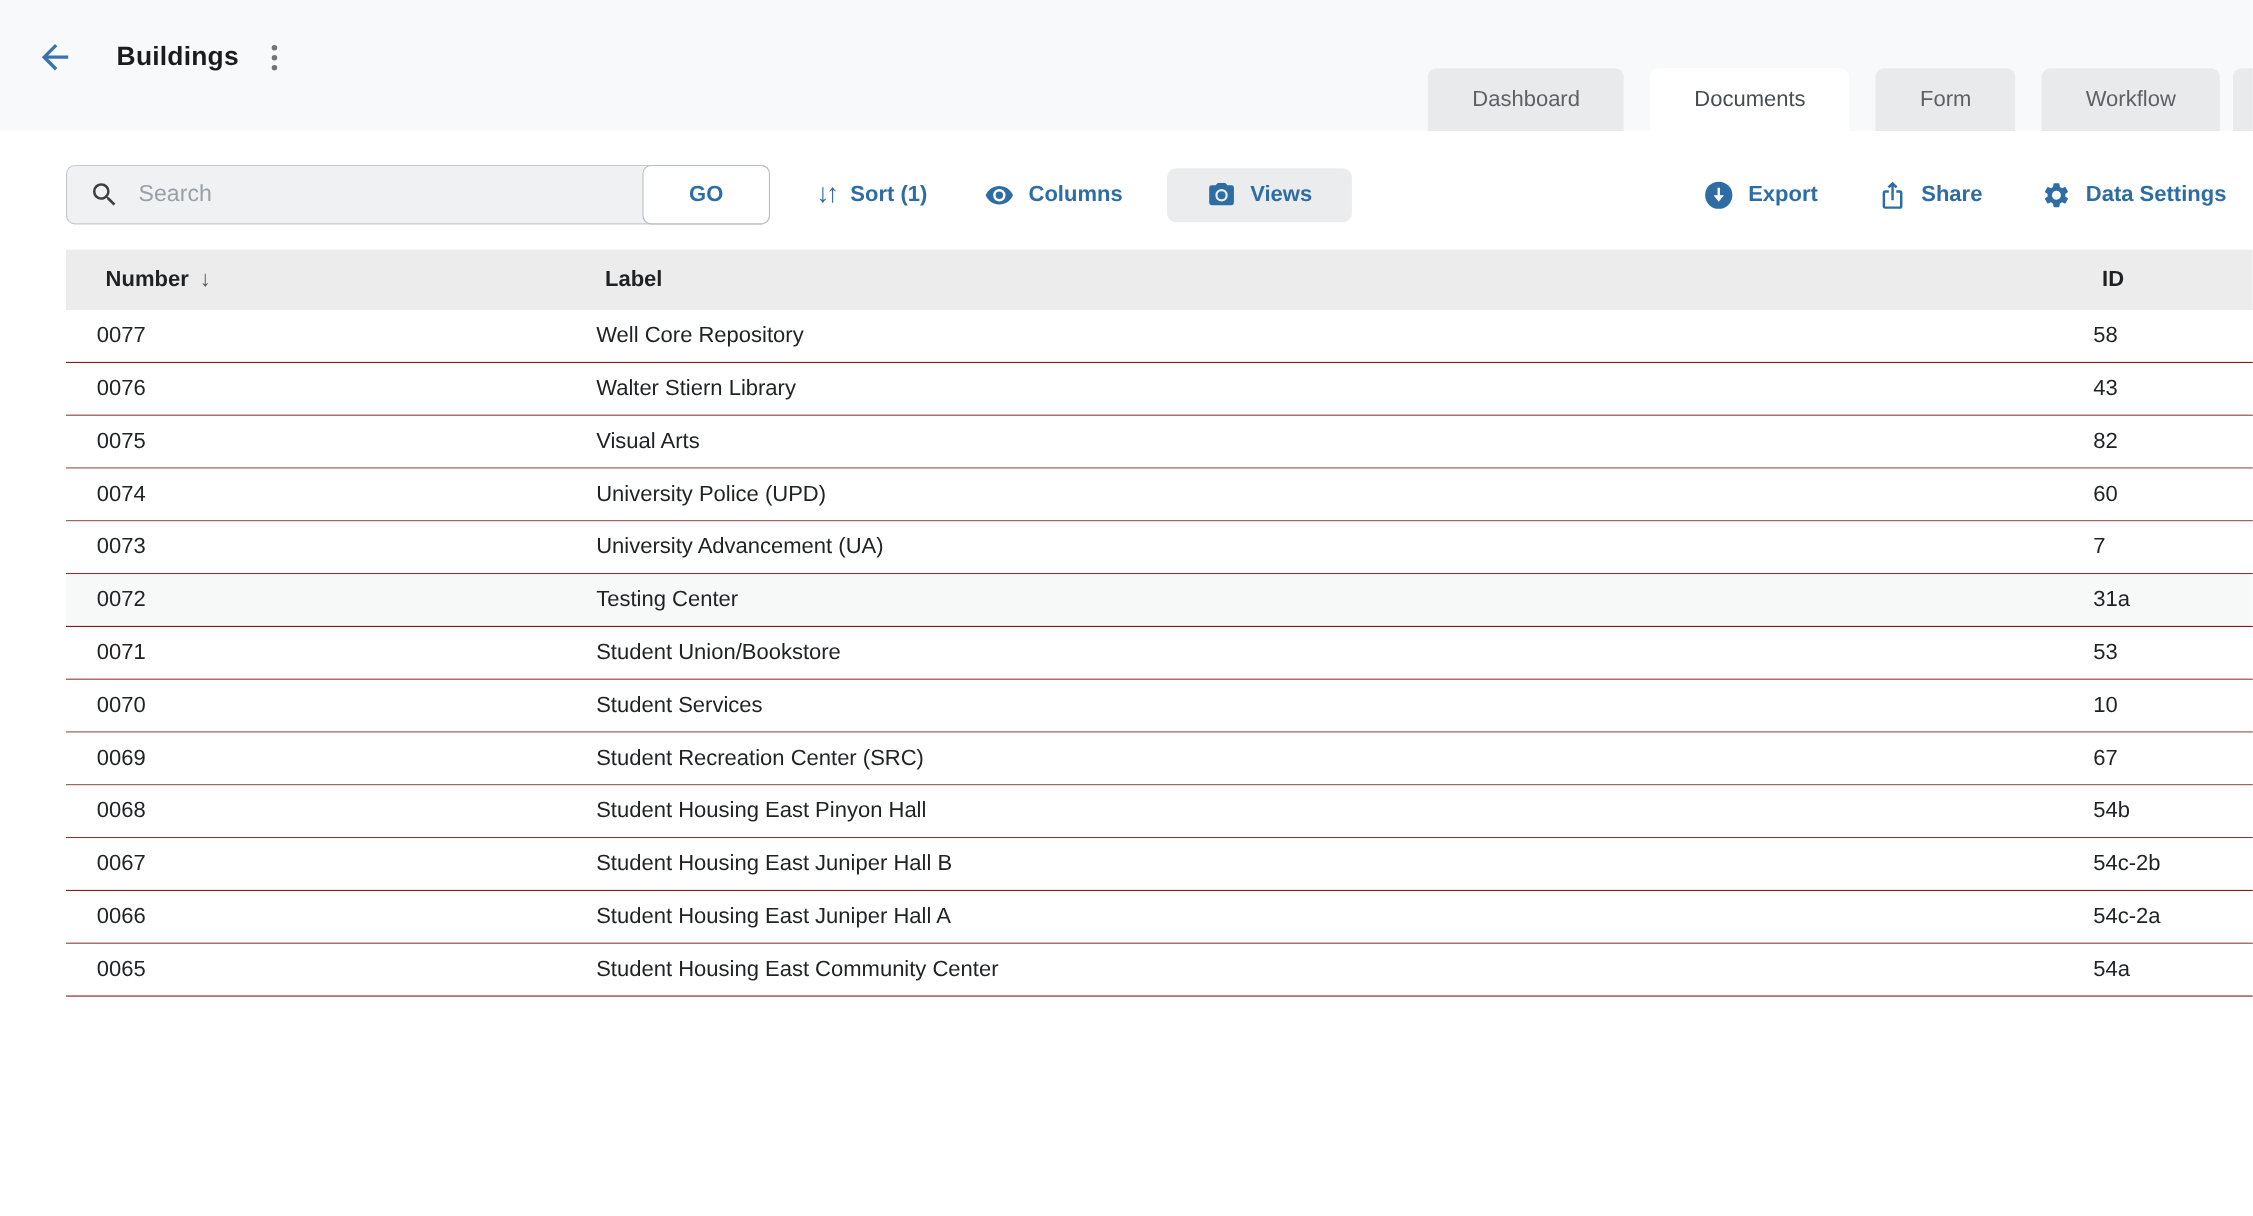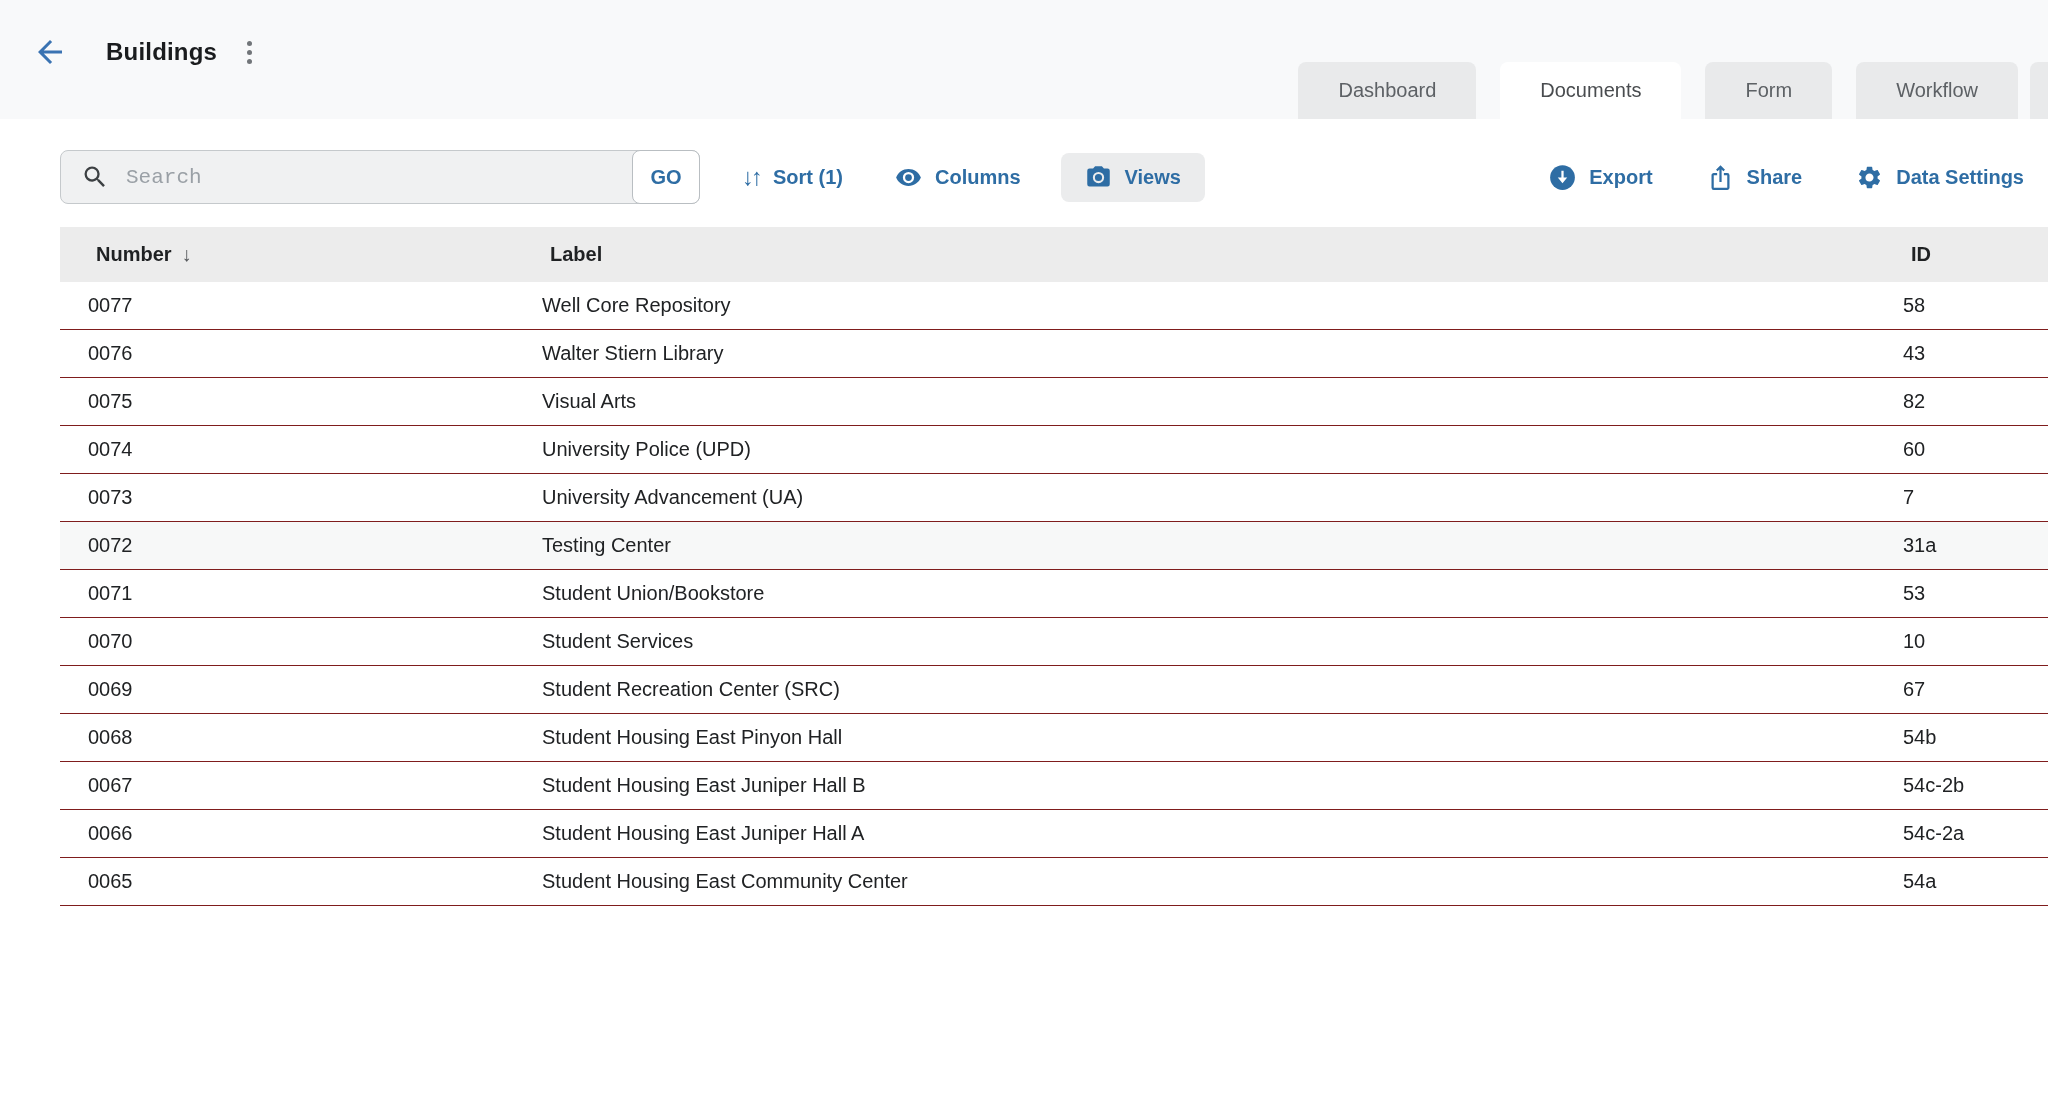--- a/index.html
+++ b/index.html
@@ -27,33 +27,33 @@
   .tab.active { background: #ffffff; color: #494c4f; }
   .tab-sliver { position: absolute; right: 0; bottom: 0; width: 18px; height: 57px;
                 background: #e9eaeb; border-radius: 8px 0 0 0; }
   
   .toolbar { display: flex; align-items: center; margin: 31px 24px 0 60px; height: 54px; }
   .search-group { display: flex; width: 640px; height: 54px; border: 1px solid #c5c9cc;
                   border-radius: 8px; background: #f0f1f2; }
   .search-field { flex: 1; display: flex; align-items: center; gap: 15px; padding: 0 20px; }
   .search-field svg { width: 28px; height: 28px; flex: none; }
   .search-field input { flex: 1; border: none; outline: none; background: transparent;
-                        font-family: Liberation Mono, monospace; font-size: 21px; color: #8b5cf6; }
+                        font-family: Liberation Sans, sans-serif; font-size: 21px; color: #8b5cf6; }
   .search-field input::placeholder { color: #9aa0a6; }
-  .go-btn { width: 68px; background: #ffffff; border: 1px solid #b9bec2; border-radius: 8px;
+  .go-btn { width: 116px; background: #ffffff; border: 1px solid #b9bec2; border-radius: 8px;
             margin: -1px; color: var(--accent); font-weight: bold; font-size: 20px;
             font-family: "Liberation Sans", sans-serif; cursor: pointer; }
   .tbtn { display: flex; align-items: center; gap: 13px; background: none; border: none;
           color: var(--accent); font-size: 20px; font-weight: bold; cursor: pointer; padding: 0;
           font-family: "Liberation Sans", sans-serif; white-space: nowrap; }
   .tbtn svg { width: 27px; height: 27px; }
   .glyph-icon { font-size: 24px; font-weight: bold; letter-spacing: -3px; line-height: 1; }
   .btn-sort { margin-left: 42px; }
   .btn-columns { margin-left: 52px; }
-  .btn-views { margin-left: 40px; background: #ebeced; border-radius: 8px; padding: 11px 24px; }
+  .btn-views { margin-left: 40px; background: #ebeced; border-radius: 8px; padding: 11px 36px; }
   .toolbar-right { margin-left: auto; display: flex; align-items: flex-start; gap: 54px; }
   
   .table { margin: 23px 0 0 60px; width: calc(100% - 60px); }
   .thead { height: 55px; background: #ececec; display: grid;
            grid-template-columns: 454px 1361px 1fr; align-items: center; padding-left: 36px;
            font-weight: bold; font-size: 20px; color: #1f2123; }
   .th { display: flex; align-items: center; gap: 10px; cursor: pointer; }
   .sort-arrow { color: #55585b; font-weight: normal; font-size: 20px; }
   .trow { height: 48px; display: grid; grid-template-columns: 454px 1361px 1fr;
           align-items: center; padding-left: 28px; font-size: 20px; color: #202224;

